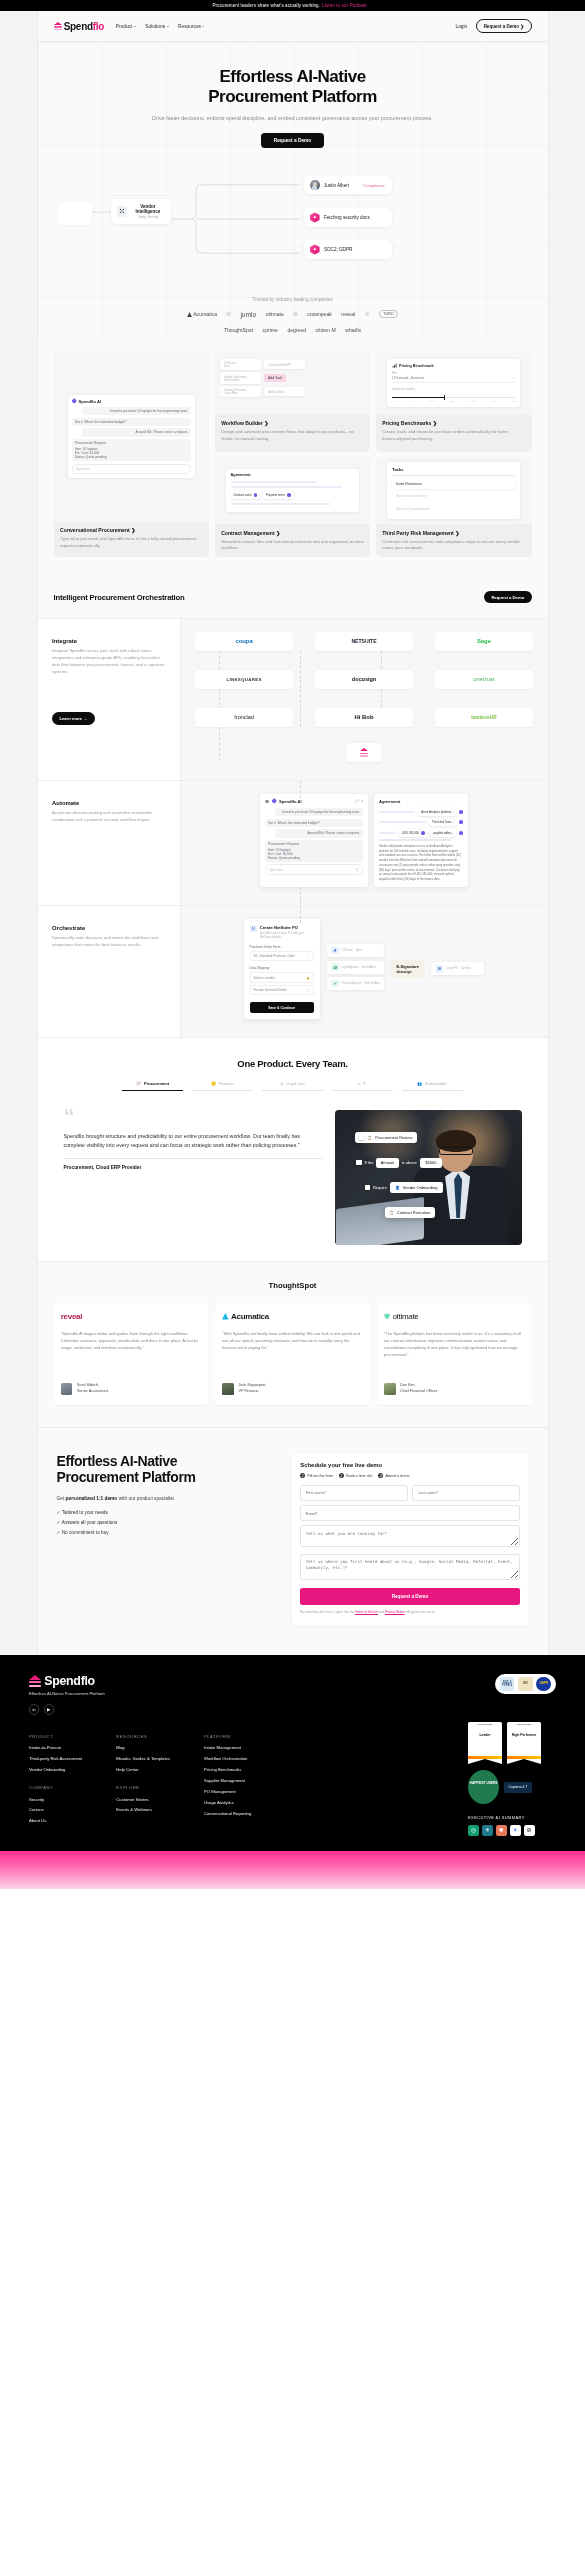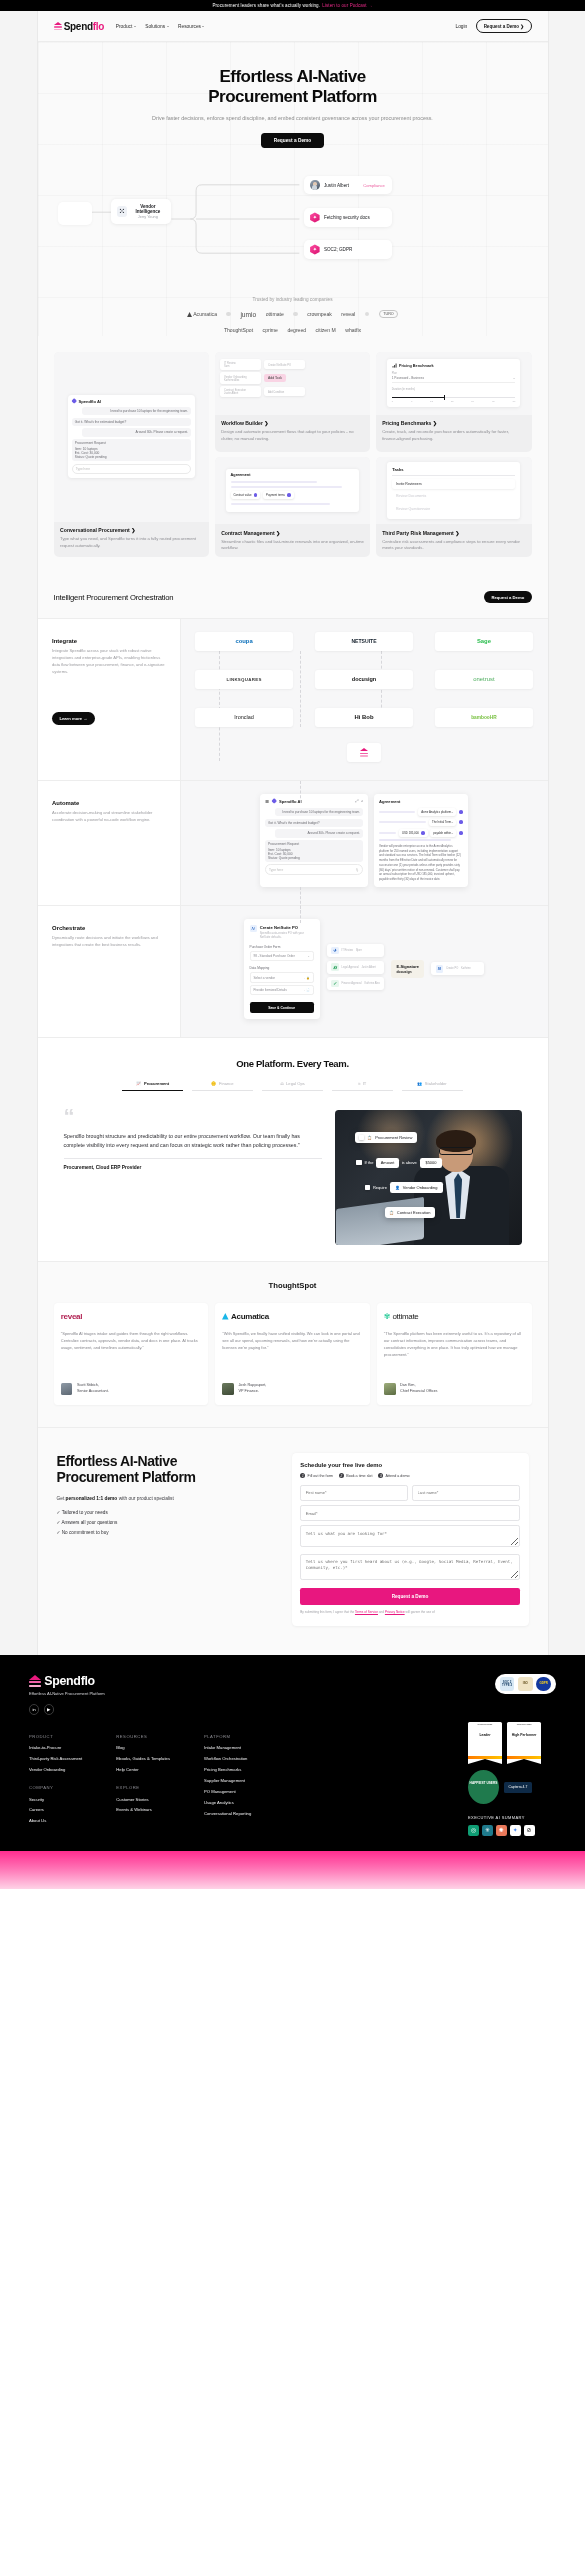--- a/index.html
+++ b/index.html
@@ -175,21 +175,21 @@
   .sk { height:2.2px; background:#eceaf7; border-radius:1.5px; margin-bottom:2.9px; }
   .chipline{ display:flex; gap:2.9px; align-items:center; }
   .chip{ background:#fff; box-shadow:0 0.7px 2.2px rgba(0,0,0,.12); border-radius:2.2px; padding:1.8px 2.9px; font-size:2.8px; color:#2b2b2f; display:flex; gap:2.2px; align-items:center;}
   .dot-p{ width:3.7px;height:3.7px;border-radius:50%;background:#6c5ce7;}
 
   
   .sect-head {
     display:flex; align-items:center; justify-content:space-between;
     padding:14.6px 16px; border-bottom:0.7px solid #ededed; background:#fafafa;
   }
-  .sect-head h2 { font-size:7.7px; font-weight:400; letter-spacing:-0.2px; color:#0d0d0d;}
+  .sect-head h2 { font-size:7.7px; font-weight:700; letter-spacing:-0.2px; color:#0d0d0d;}
   .orch-row { display:flex; border-bottom:0.7px solid #ededed; background:#fff; }
   .orch-left { width:143px; padding:19px 14.6px; border-right:0.7px solid #ededed; }
   .orch-left h3 { font-size:5.9px; font-weight:700; color:#0d0d0d; }
   .orch-left p { font-size:4.1px; line-height:1.65; color:#9b9b9f; margin-top:4.4px; }
   .orch-right { flex:1; background:#f7f7f8; position:relative; padding:13px 14.6px 17.6px; }
   .int-grid { display:grid; grid-template-columns:repeat(3,1fr); gap:19px 22px; position:relative; z-index:2;}
   .int-cell {
     background:#fff; border-radius:2.9px; height:19px;
     display:flex; align-items:center; justify-content:center;
     box-shadow:0 0.7px 2.2px rgba(0,0,0,.05); font-size:5.9px; font-weight:700;
@@ -740,21 +740,21 @@
           <div class="step" style="margin-bottom:0">
                   <i class="sq" style="background:#e8f0fd;color:#1f5fbf">N</i>
                   <span style="display:inline">Create PO</span>
                   <span>Kathrine</span>
                 </div>
         </div>
       </div>
     </div>
 
     <div class="plat">
-      <h2>One Platform. Every Team.</h2>
+      <h2>One Product. Every Team.</h2>
       <div class="tabs">
         <div class="tab on">
                 <span>📈</span>
                 <span>Procurement</span>
               </div>
         <div class="tab">
                 <span>🪙</span>
                 <span>Finance</span>
               </div>
         <div class="tab">

